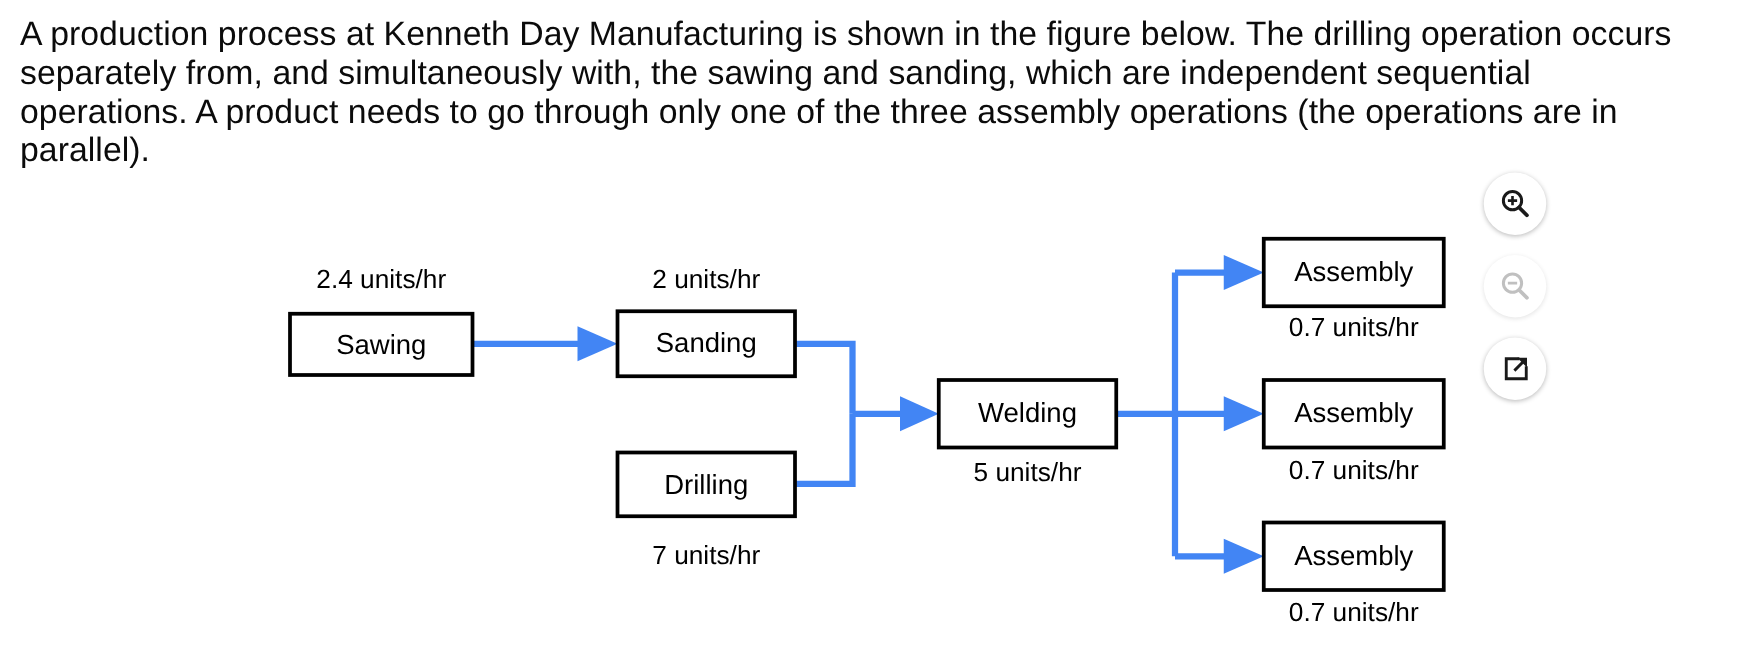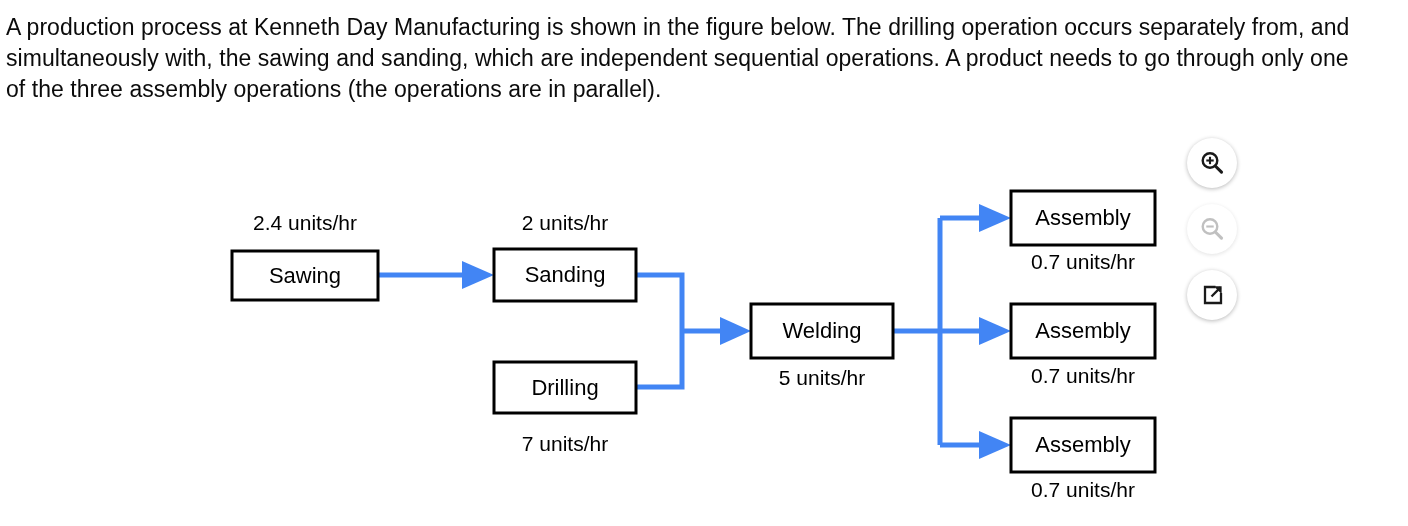--- a/index.html
+++ b/index.html
@@ -11,24 +11,24 @@
   body {
     width: 1408px;
     height: 526px;
     font-family: "Liberation Sans", sans-serif;
     color: #000000;
     overflow: hidden;
     position: relative;
   }
   .question-text {
     position: absolute;
-    left: 6px;
+    left: 16px;
     top: 12px;
     width: 1350px;
-    font-size: 23px;
+    font-size: 27px;
     line-height: 31px;
     color: #0b0b0b;
     letter-spacing: 0.05px;
   }
   .diagram-wrap {
     position: absolute;
     left: 0;
     top: 0;
     width: 1408px;
     height: 526px;

